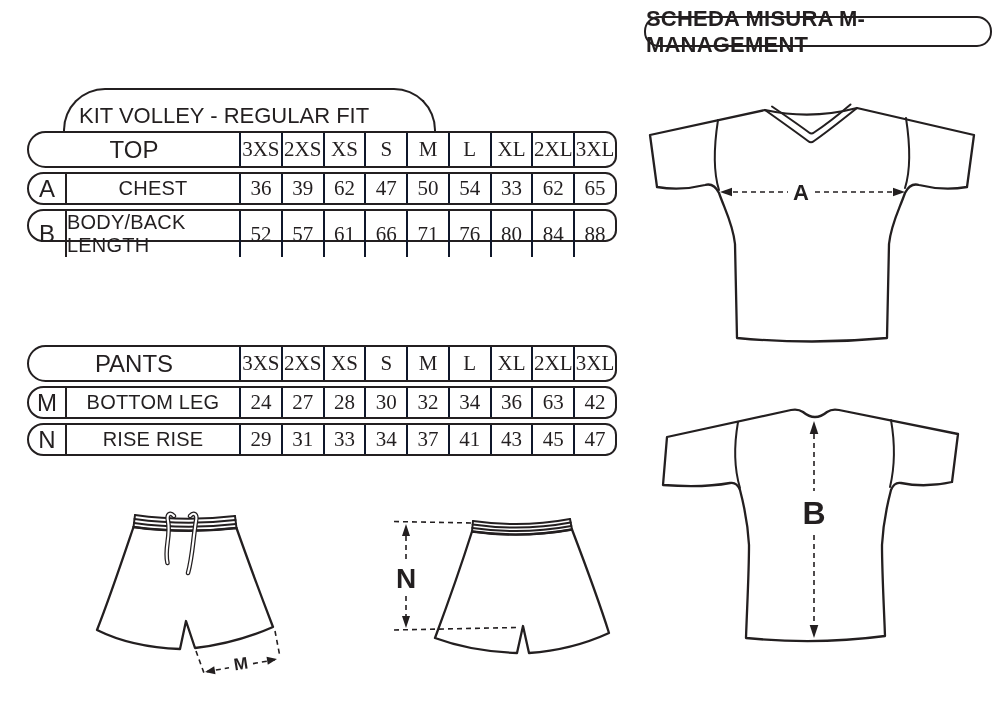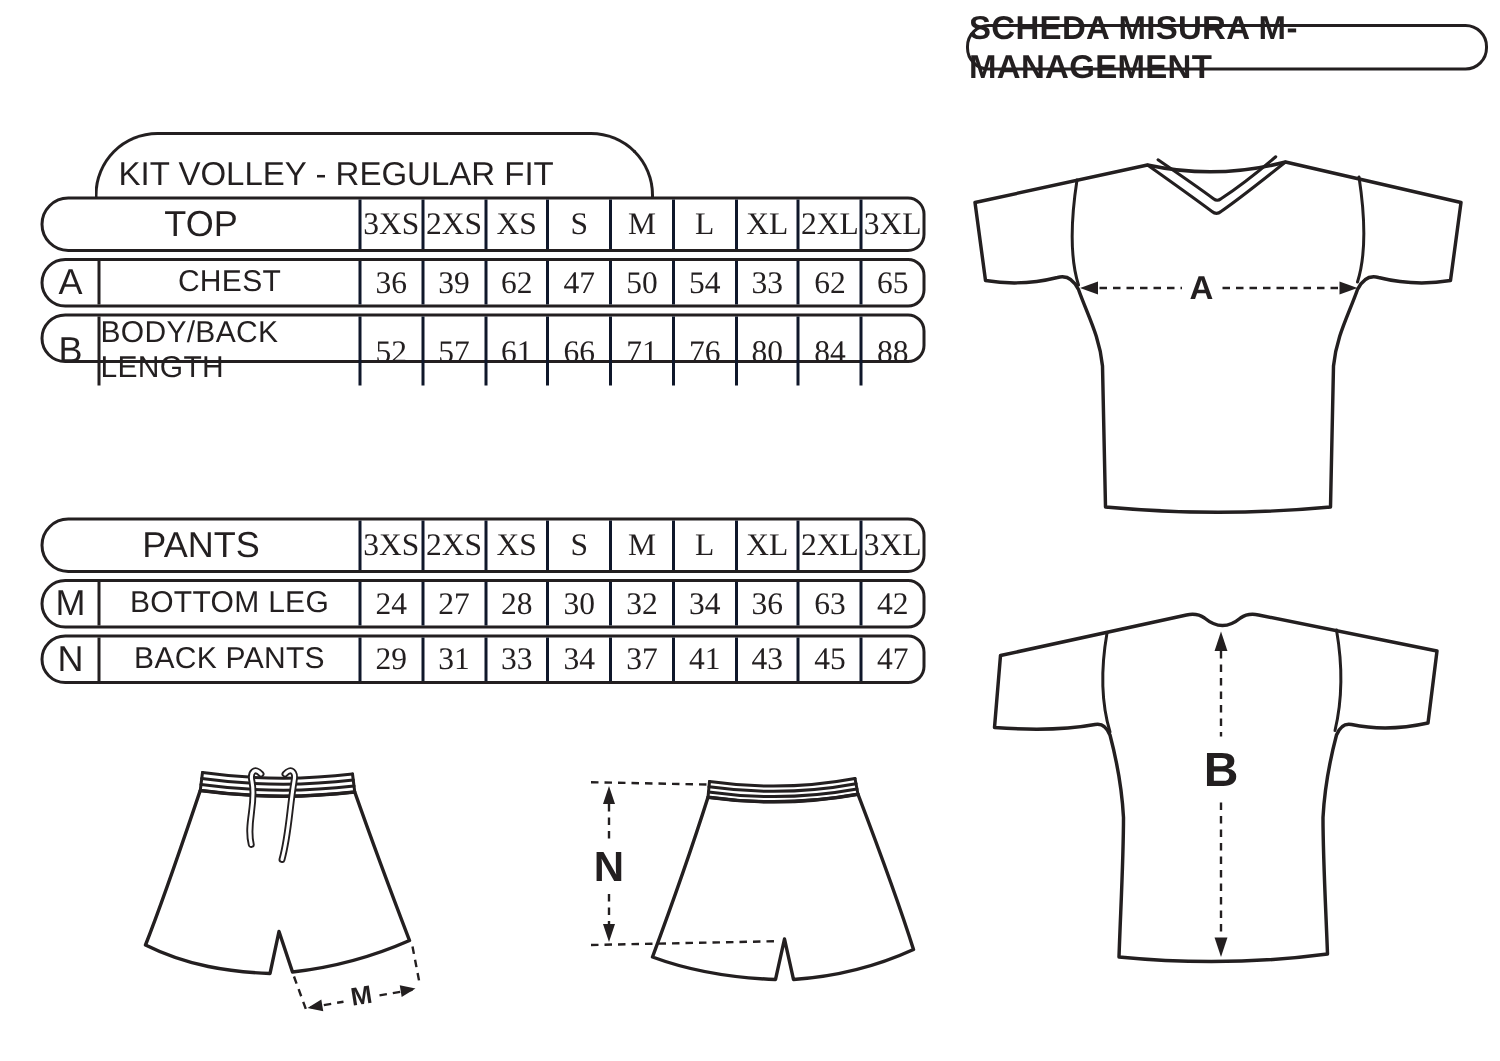--- a/index.html
+++ b/index.html
@@ -119,21 +119,21 @@
     <div class="cell">28</div>
     <div class="cell">30</div>
     <div class="cell">32</div>
     <div class="cell">34</div>
     <div class="cell">36</div>
     <div class="cell">63</div>
     <div class="cell">42</div>
   </div>
   <div class="t-row">
     <div class="t-letter">N</div>
-    <div class="t-label">BACK PANTS</div>
+    <div class="t-label">RISE RISE</div>
     <div class="cell">29</div>
     <div class="cell">31</div>
     <div class="cell">33</div>
     <div class="cell">34</div>
     <div class="cell">37</div>
     <div class="cell">41</div>
     <div class="cell">43</div>
     <div class="cell">45</div>
     <div class="cell">47</div>
   </div>

